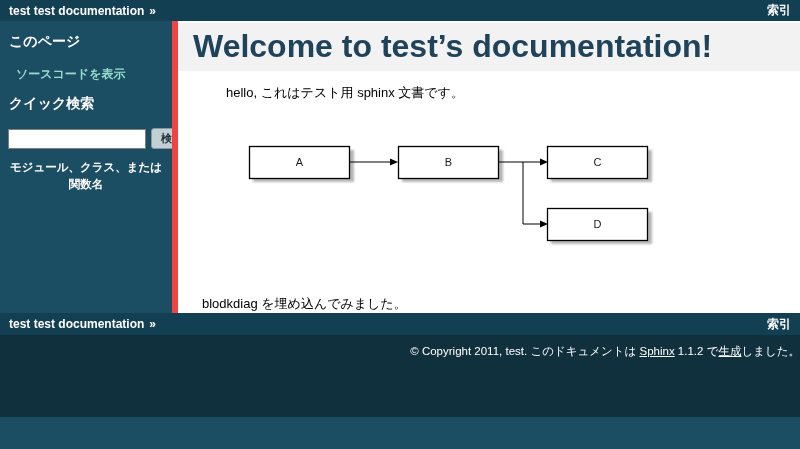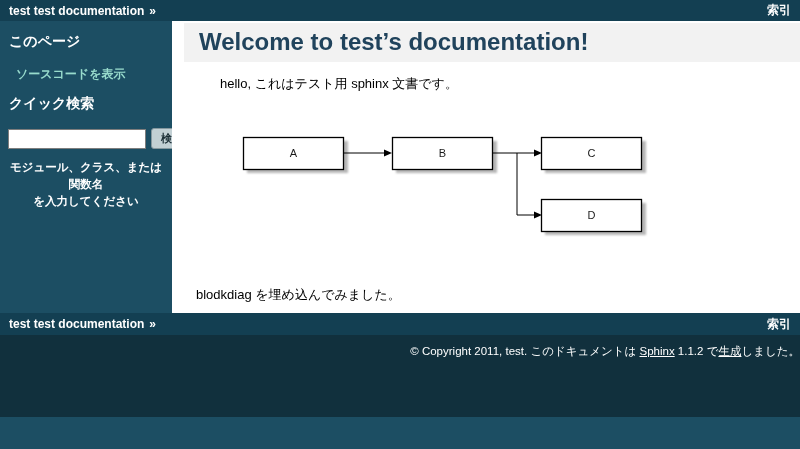--- a/index.html
+++ b/index.html
@@ -13,21 +13,21 @@
   .relbar {
     background:#133f52; color:#ffffff; font-size:12px; font-weight:bold;
     display:flex; justify-content:space-between; align-items:center;
     padding:0 9px; box-sizing:border-box;
   }
   .relbar-top { height:21px; }
   .relbar-bottom { height:22px; }
   .relbar a, .relbar .navlink { color:#ffffff; text-decoration:none; cursor:pointer; }
   .relbar .sep { margin-left:5px; }
   
-  .main { display:flex; height:292px; }
+  .main { display:flex; height:292px;gap:6px; }
   .sidebar { width:172px; flex:0 0 172px; background:#1c4e63; overflow:hidden; }
   .sidebar h3 { color:#ffffff; font-size:14px; font-weight:bold; margin:12px 0 0 9px; }
   .sidebar .srclink {
     display:block; margin:15px 0 4px 16px; color:#98dbcc; font-size:12px;
     font-weight:bold; text-decoration:none; cursor:pointer;
   }
   .searchrow { margin:15px 0 0 8px; display:flex; align-items:center; white-space:nowrap; }
   .searchrow input {
     width:130px; height:16px; border:1px solid #7d7d7d; background:#ffffff;
     font-size:12px; padding:1px 3px; box-sizing:content-box;
@@ -38,22 +38,22 @@
     background:#c2d0d4; border:1px solid #85989f; border-radius:3px;
     font-family:"Liberation Sans","DejaVu Sans",sans-serif; cursor:pointer;
   }
   .search-caption {
     margin:10px 8px 0 8px; color:#ffffff; font-size:11.5px; font-weight:bold;
     line-height:17px;
     text-align:center;
   }
   .content { flex:1 1 auto; background:#ffffff; color:#000000; }
   .content h1 {
-    margin:2px 0 0 12px; background:#f2f2f2; color:#20435c;
-    font-size:24px; font-weight:bold; padding:5px 12px 6px 15px;
+    margin:2px 0 0 0; background:#f2f2f2; color:#20435c;
+    font-size:32px; font-weight:bold; padding:5px 12px 6px 15px;
   }
   .content p { font-size:13px; margin:0; }
   .content .intro { margin:13px 0 0 24px;padding-left:24px; }
   .content .outro { margin:43px 0 0 24px; }
   .diagram { display:block; margin:28px 0 0 70px; }
   
   .footer {
     height:114px; background:#11303d; color:#ffffff; font-size:11.5px;
     text-align:right; box-sizing:border-box; padding-top:9px;
   }
@@ -76,21 +76,20 @@
     <div class="sidebar">
       <h3>このページ</h3>
       <span class="srclink">ソースコードを表示</span>
       <h3>クイック検索</h3>
       <div class="searchrow">
         <input type="text" value="" style="">
         <button>検索</button>
       </div>
       <div class="search-caption">
         <div>モジュール、クラス、または関数名</div>
-        <div>を入力してください</div>
       </div>
     </div>
 
     <div class="content">
       <h1>Welcome to test’s documentation!</h1>
       <p class="intro">hello, これはテスト用 sphinx 文書です。</p>
 
       <svg class="diagram" width="420" height="122" viewBox="0 0 420 122">
         <defs>
           <filter id="shadowblur" x="-20%" y="-20%" width="150%" height="150%">

